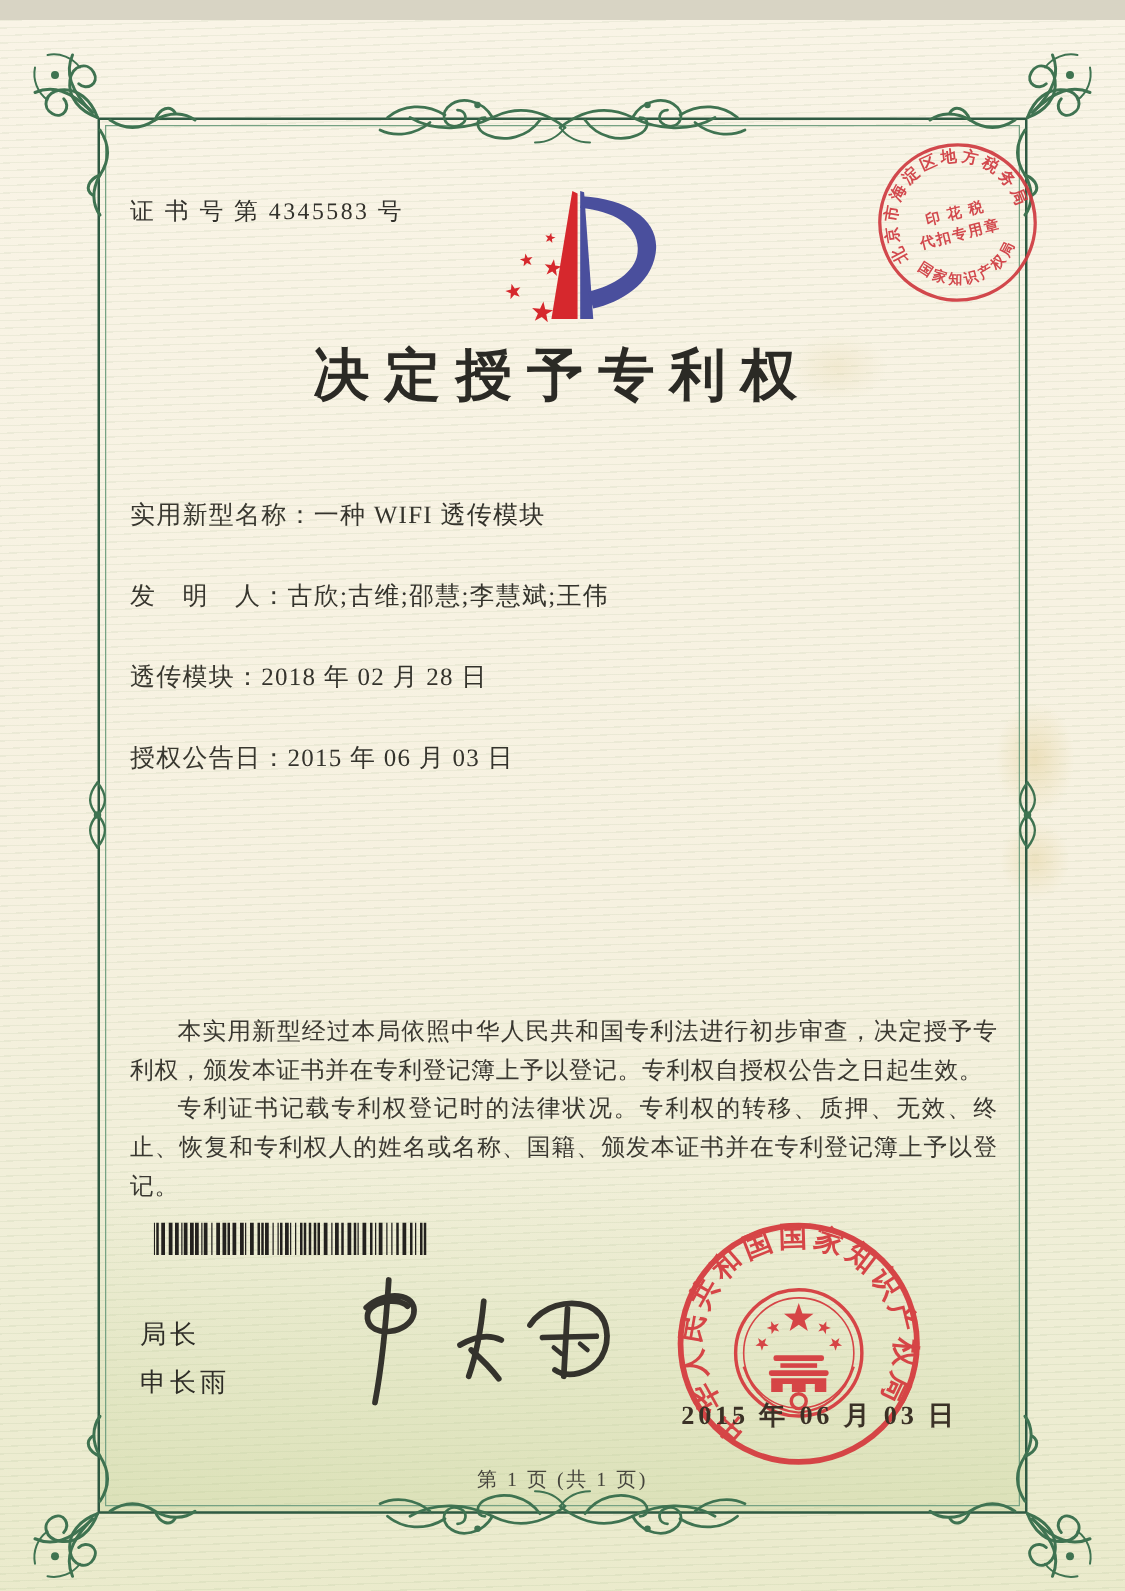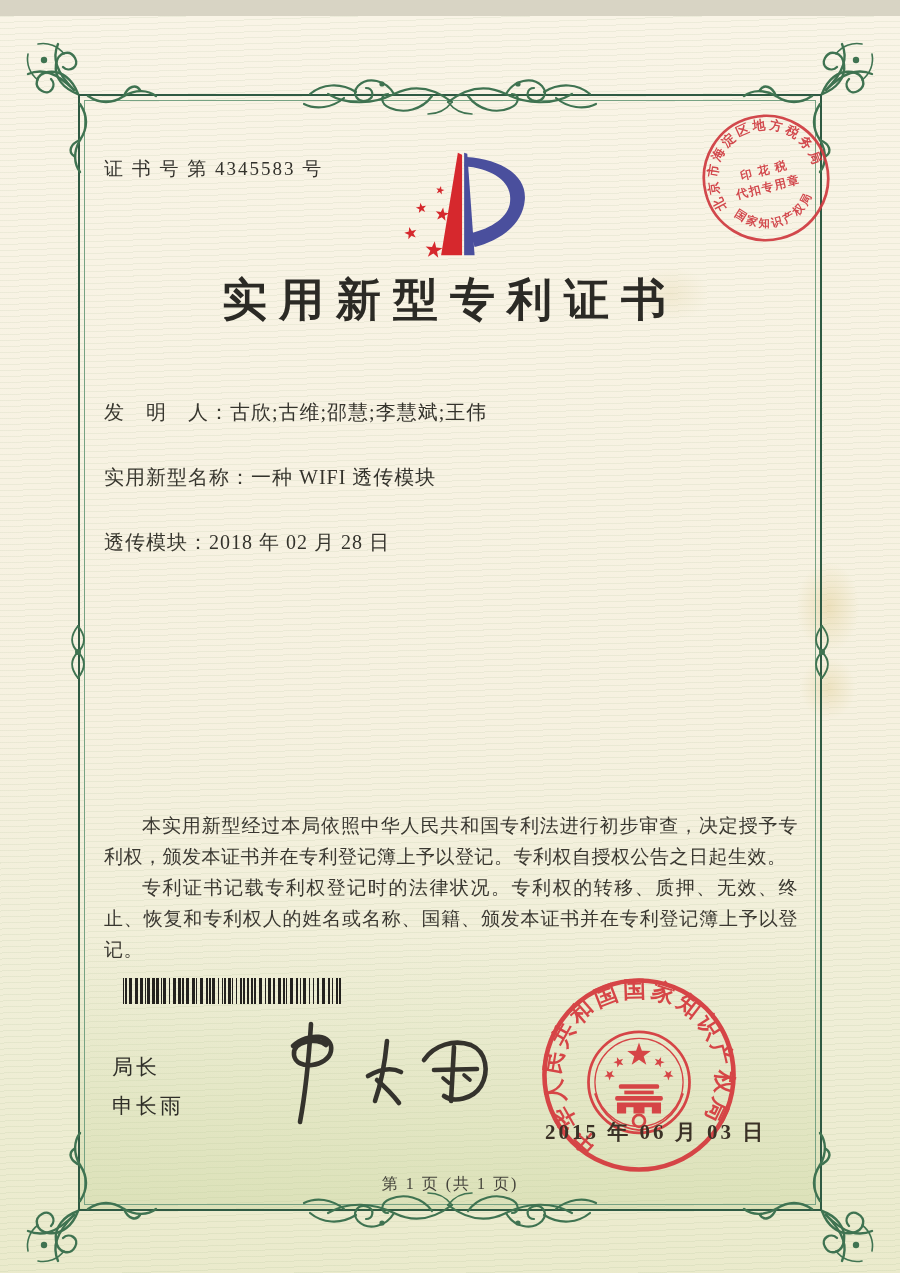--- a/index.html
+++ b/index.html
@@ -133,31 +133,34 @@
     <text font-size="16.5" font-weight="700" fill="#cf3a40" letter-spacing="4" font-family="'Liberation Serif','DejaVu Serif',serif">
       <textPath href="#ts-top" startOffset="2">北京市海淀区地方税务局</textPath>
     </text>
     <text font-size="14.5" font-weight="700" fill="#cf3a40" letter-spacing="3" font-family="'Liberation Serif','DejaVu Serif',serif">
       <textPath href="#ts-bot" startOffset="6">国家知识产权局</textPath>
     </text>
     <text x="85" y="80" text-anchor="middle" font-size="15" font-weight="700" fill="#cf3a40" letter-spacing="2" font-family="'Liberation Serif','DejaVu Serif',serif">印 花 税</text>
     <text x="85" y="102" text-anchor="middle" font-size="15" font-weight="700" fill="#cf3a40" letter-spacing="2" font-family="'Liberation Serif','DejaVu Serif',serif">代扣专用章</text>
   </svg>
 
-  <div class="title">实用新型专利证书</div>
+  <div class="title">决定授予专利权</div>
 
   <div class="fields">
     <div class="field-row">
+      <span class="lbl">实用新型名称：</span><span class="val">一种 WIFI 透传模块</span>
+    </div>
+    <div class="field-row">
       <span class="lbl">发　明　人：</span><span class="val">古欣;古维;邵慧;李慧斌;王伟</span>
     </div>
     <div class="field-row">
-      <span class="lbl">实用新型名称：</span><span class="val">一种 WIFI 透传模块</span>
-    </div>
-    <div class="field-row">
       <span class="lbl">透传模块：</span><span class="val">2018 年 02 月 28 日</span>
+    </div>
+    <div class="field-row">
+      <span class="lbl">授权公告日：</span><span class="val">2015 年 06 月 03 日</span>
     </div>
   </div>
 
   <div class="body-text">
     <p>本实用新型经过本局依照中华人民共和国专利法进行初步审查，决定授予专利权，颁发本证书并在专利登记簿上予以登记。专利权自授权公告之日起生效。</p>
     <p>专利证书记载专利权登记时的法律状况。专利权的转移、质押、无效、终止、恢复和专利权人的姓名或名称、国籍、颁发本证书并在专利登记簿上予以登记。</p>
   </div>
 
   <div class="barcode"><i style="width: 1px; margin-right: 1px;"></i><i style="width: 2px; margin-right: 2px;"></i><i style="width: 3px; margin-right: 3px;"></i><i style="width: 3px; margin-right: 2px;"></i><i style="width: 3px; margin-right: 2px;"></i><i style="width: 1px; margin-right: 1px;"></i><i style="width: 3px; margin-right: 2px;"></i><i style="width: 3px; margin-right: 1px;"></i><i style="width: 3px; margin-right: 2px;"></i><i style="width: 1px; margin-right: 1px;"></i><i style="width: 3px; margin-right: 3px;"></i><i style="width: 1px; margin-right: 3px;"></i><i style="width: 3px; margin-right: 2px;"></i><i style="width: 3px; margin-right: 1px;"></i><i style="width: 2px; margin-right: 2px;"></i><i style="width: 3px; margin-right: 3px;"></i><i style="width: 3px; margin-right: 1px;"></i><i style="width: 1px; margin-right: 3px;"></i><i style="width: 3px; margin-right: 3px;"></i><i style="width: 2px; margin-right: 1px;"></i><i style="width: 2px; margin-right: 1px;"></i><i style="width: 3px; margin-right: 3px;"></i><i style="width: 1px; margin-right: 3px;"></i><i style="width: 1px; margin-right: 1px;"></i><i style="width: 2px; margin-right: 2px;"></i><i style="width: 3px; margin-right: 1px;"></i><i style="width: 1px; margin-right: 3px;"></i><i style="width: 1px; margin-right: 3px;"></i><i style="width: 2px; margin-right: 1px;"></i><i style="width: 2px; margin-right: 2px;"></i><i style="width: 2px; margin-right: 2px;"></i><i style="width: 2px; margin-right: 1px;"></i><i style="width: 2px; margin-right: 3px;"></i><i style="width: 3px; margin-right: 3px;"></i><i style="width: 1px; margin-right: 2px;"></i><i style="width: 3px; margin-right: 2px;"></i><i style="width: 2px; margin-right: 3px;"></i><i style="width: 3px; margin-right: 2px;"></i><i style="width: 2px; margin-right: 1px;"></i><i style="width: 1px; margin-right: 3px;"></i><i style="width: 3px; margin-right: 3px;"></i><i style="width: 2px; margin-right: 2px;"></i><i style="width: 1px; margin-right: 2px;"></i><i style="width: 3px; margin-right: 3px;"></i><i style="width: 1px; margin-right: 3px;"></i><i style="width: 1px; margin-right: 3px;"></i><i style="width: 2px; margin-right: 3px;"></i><i style="width: 3px; margin-right: 3px;"></i><i style="width: 2px; margin-right: 2px;"></i><i style="width: 1px; margin-right: 3px;"></i><i style="width: 2px; margin-right: 1px;"></i><i style="width: 2px; margin-right: 3px;"></i></div>
 

